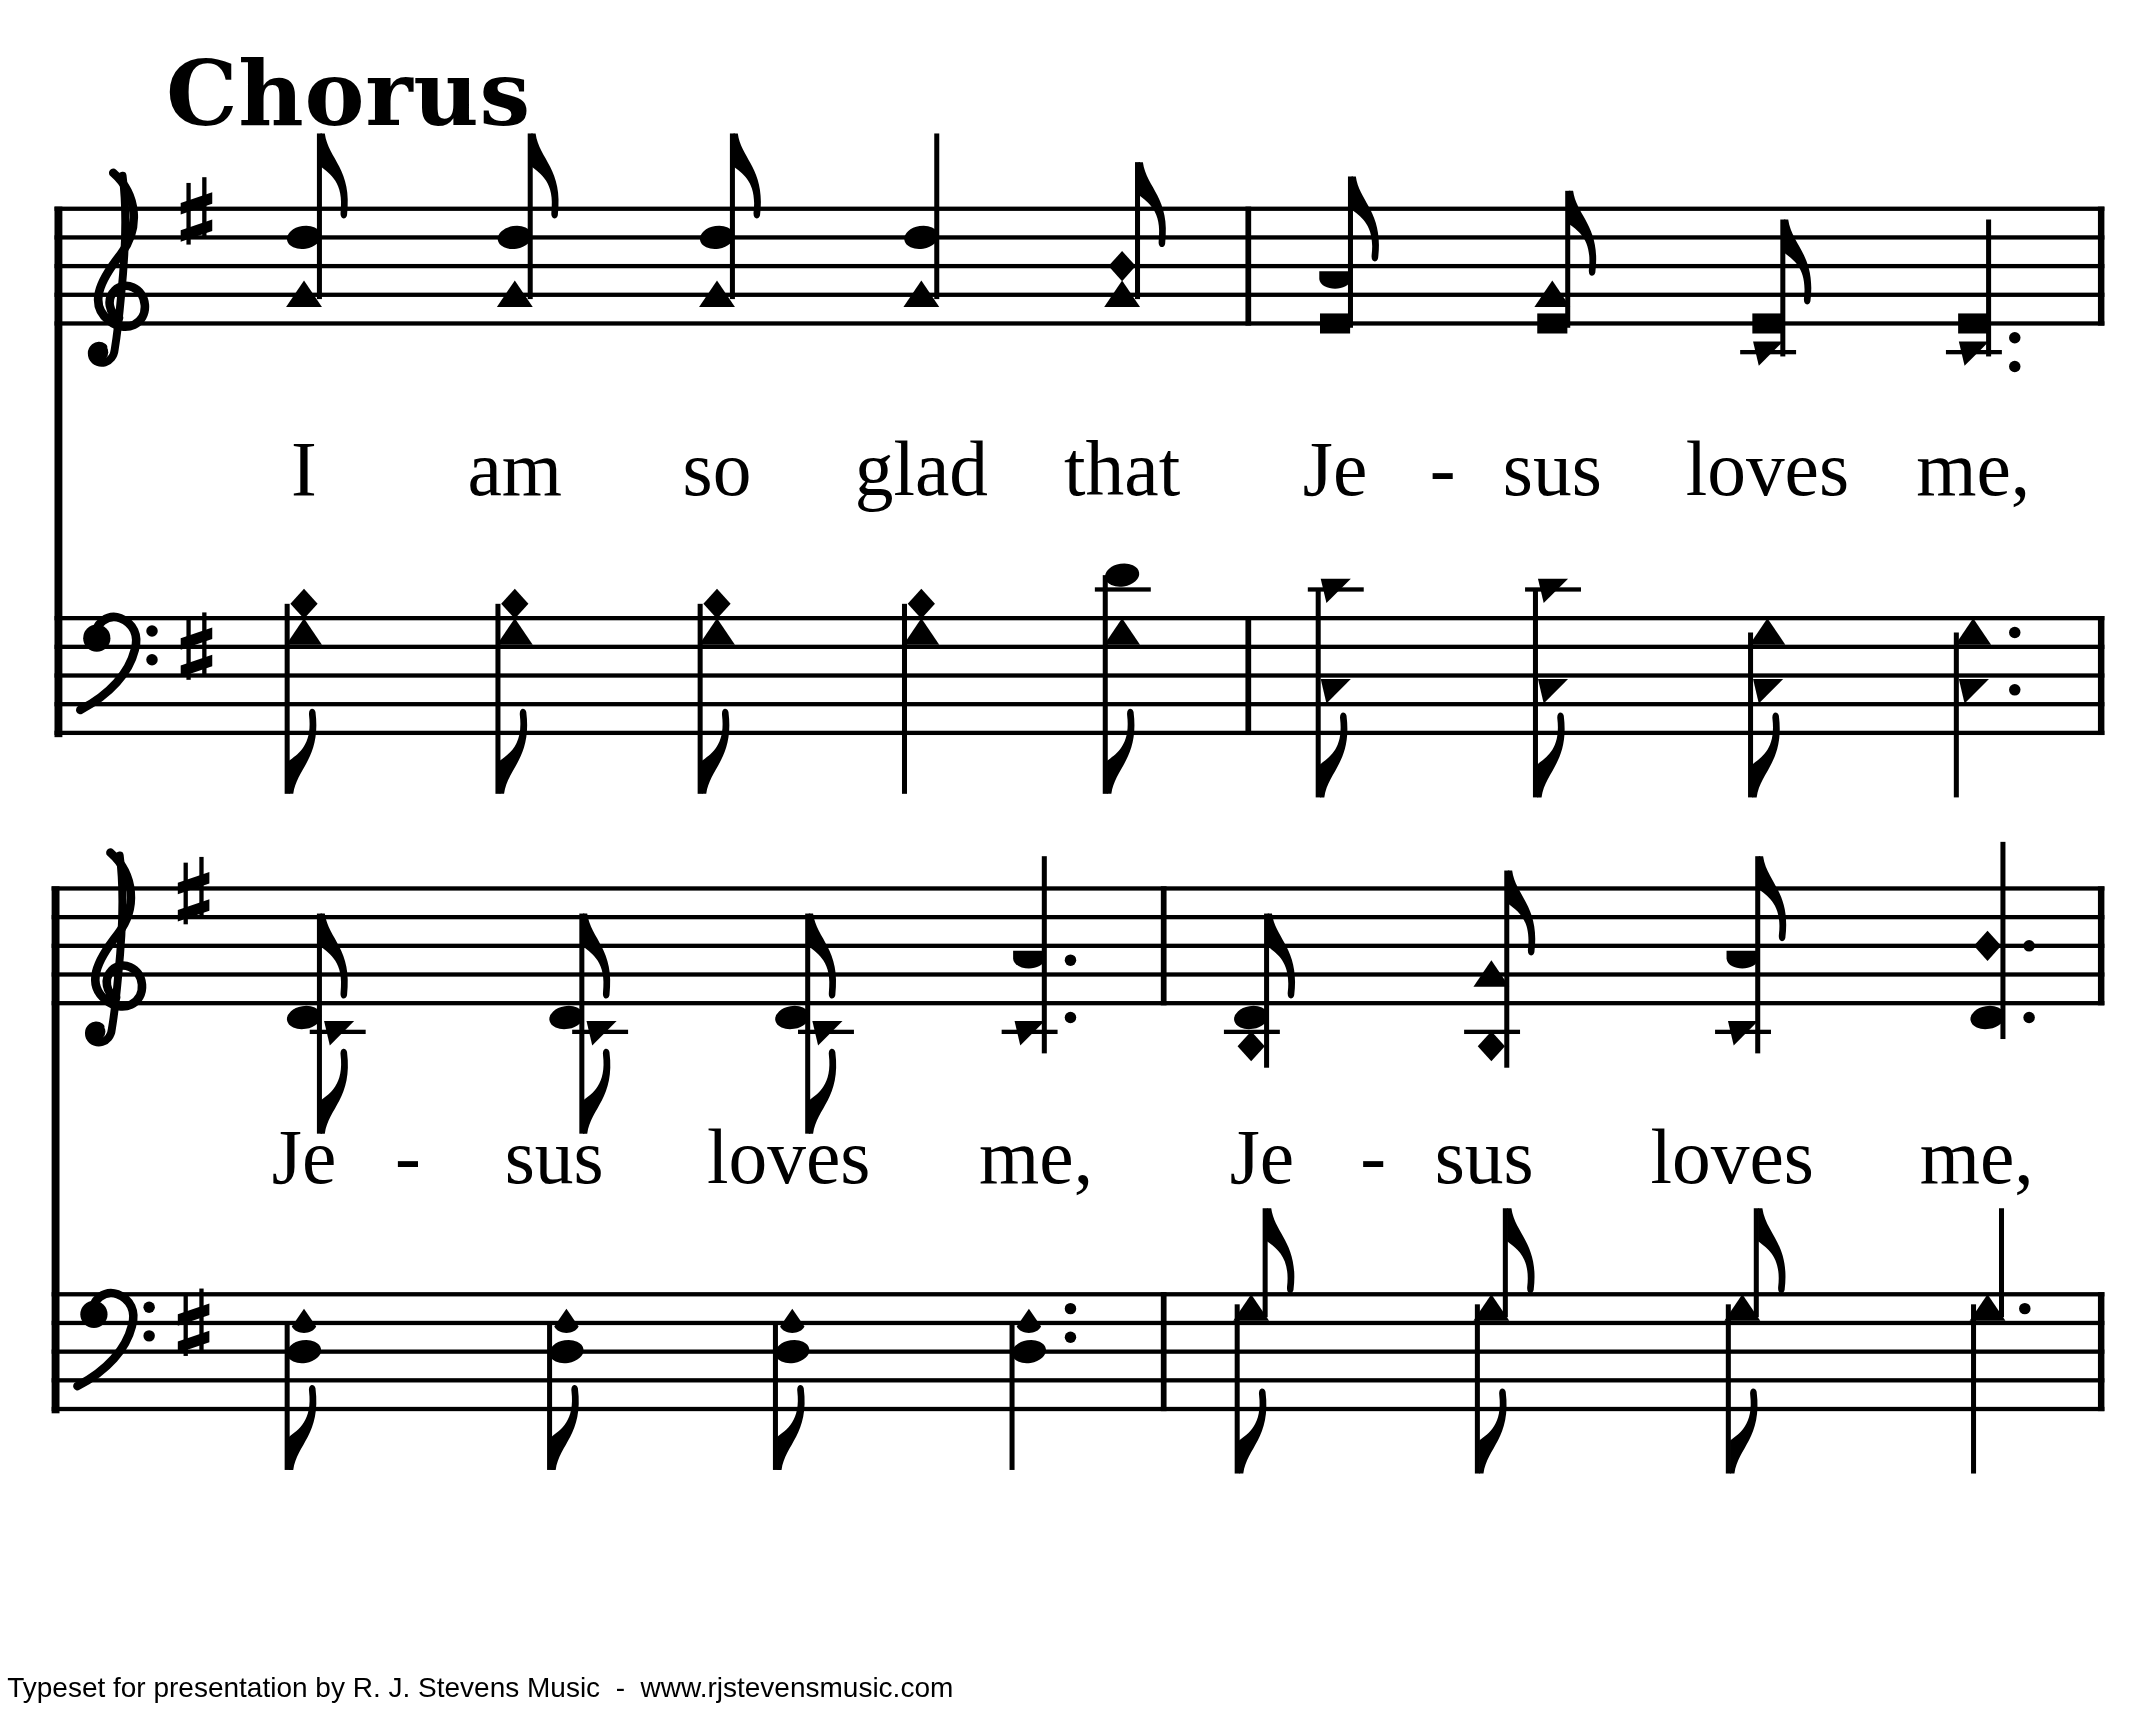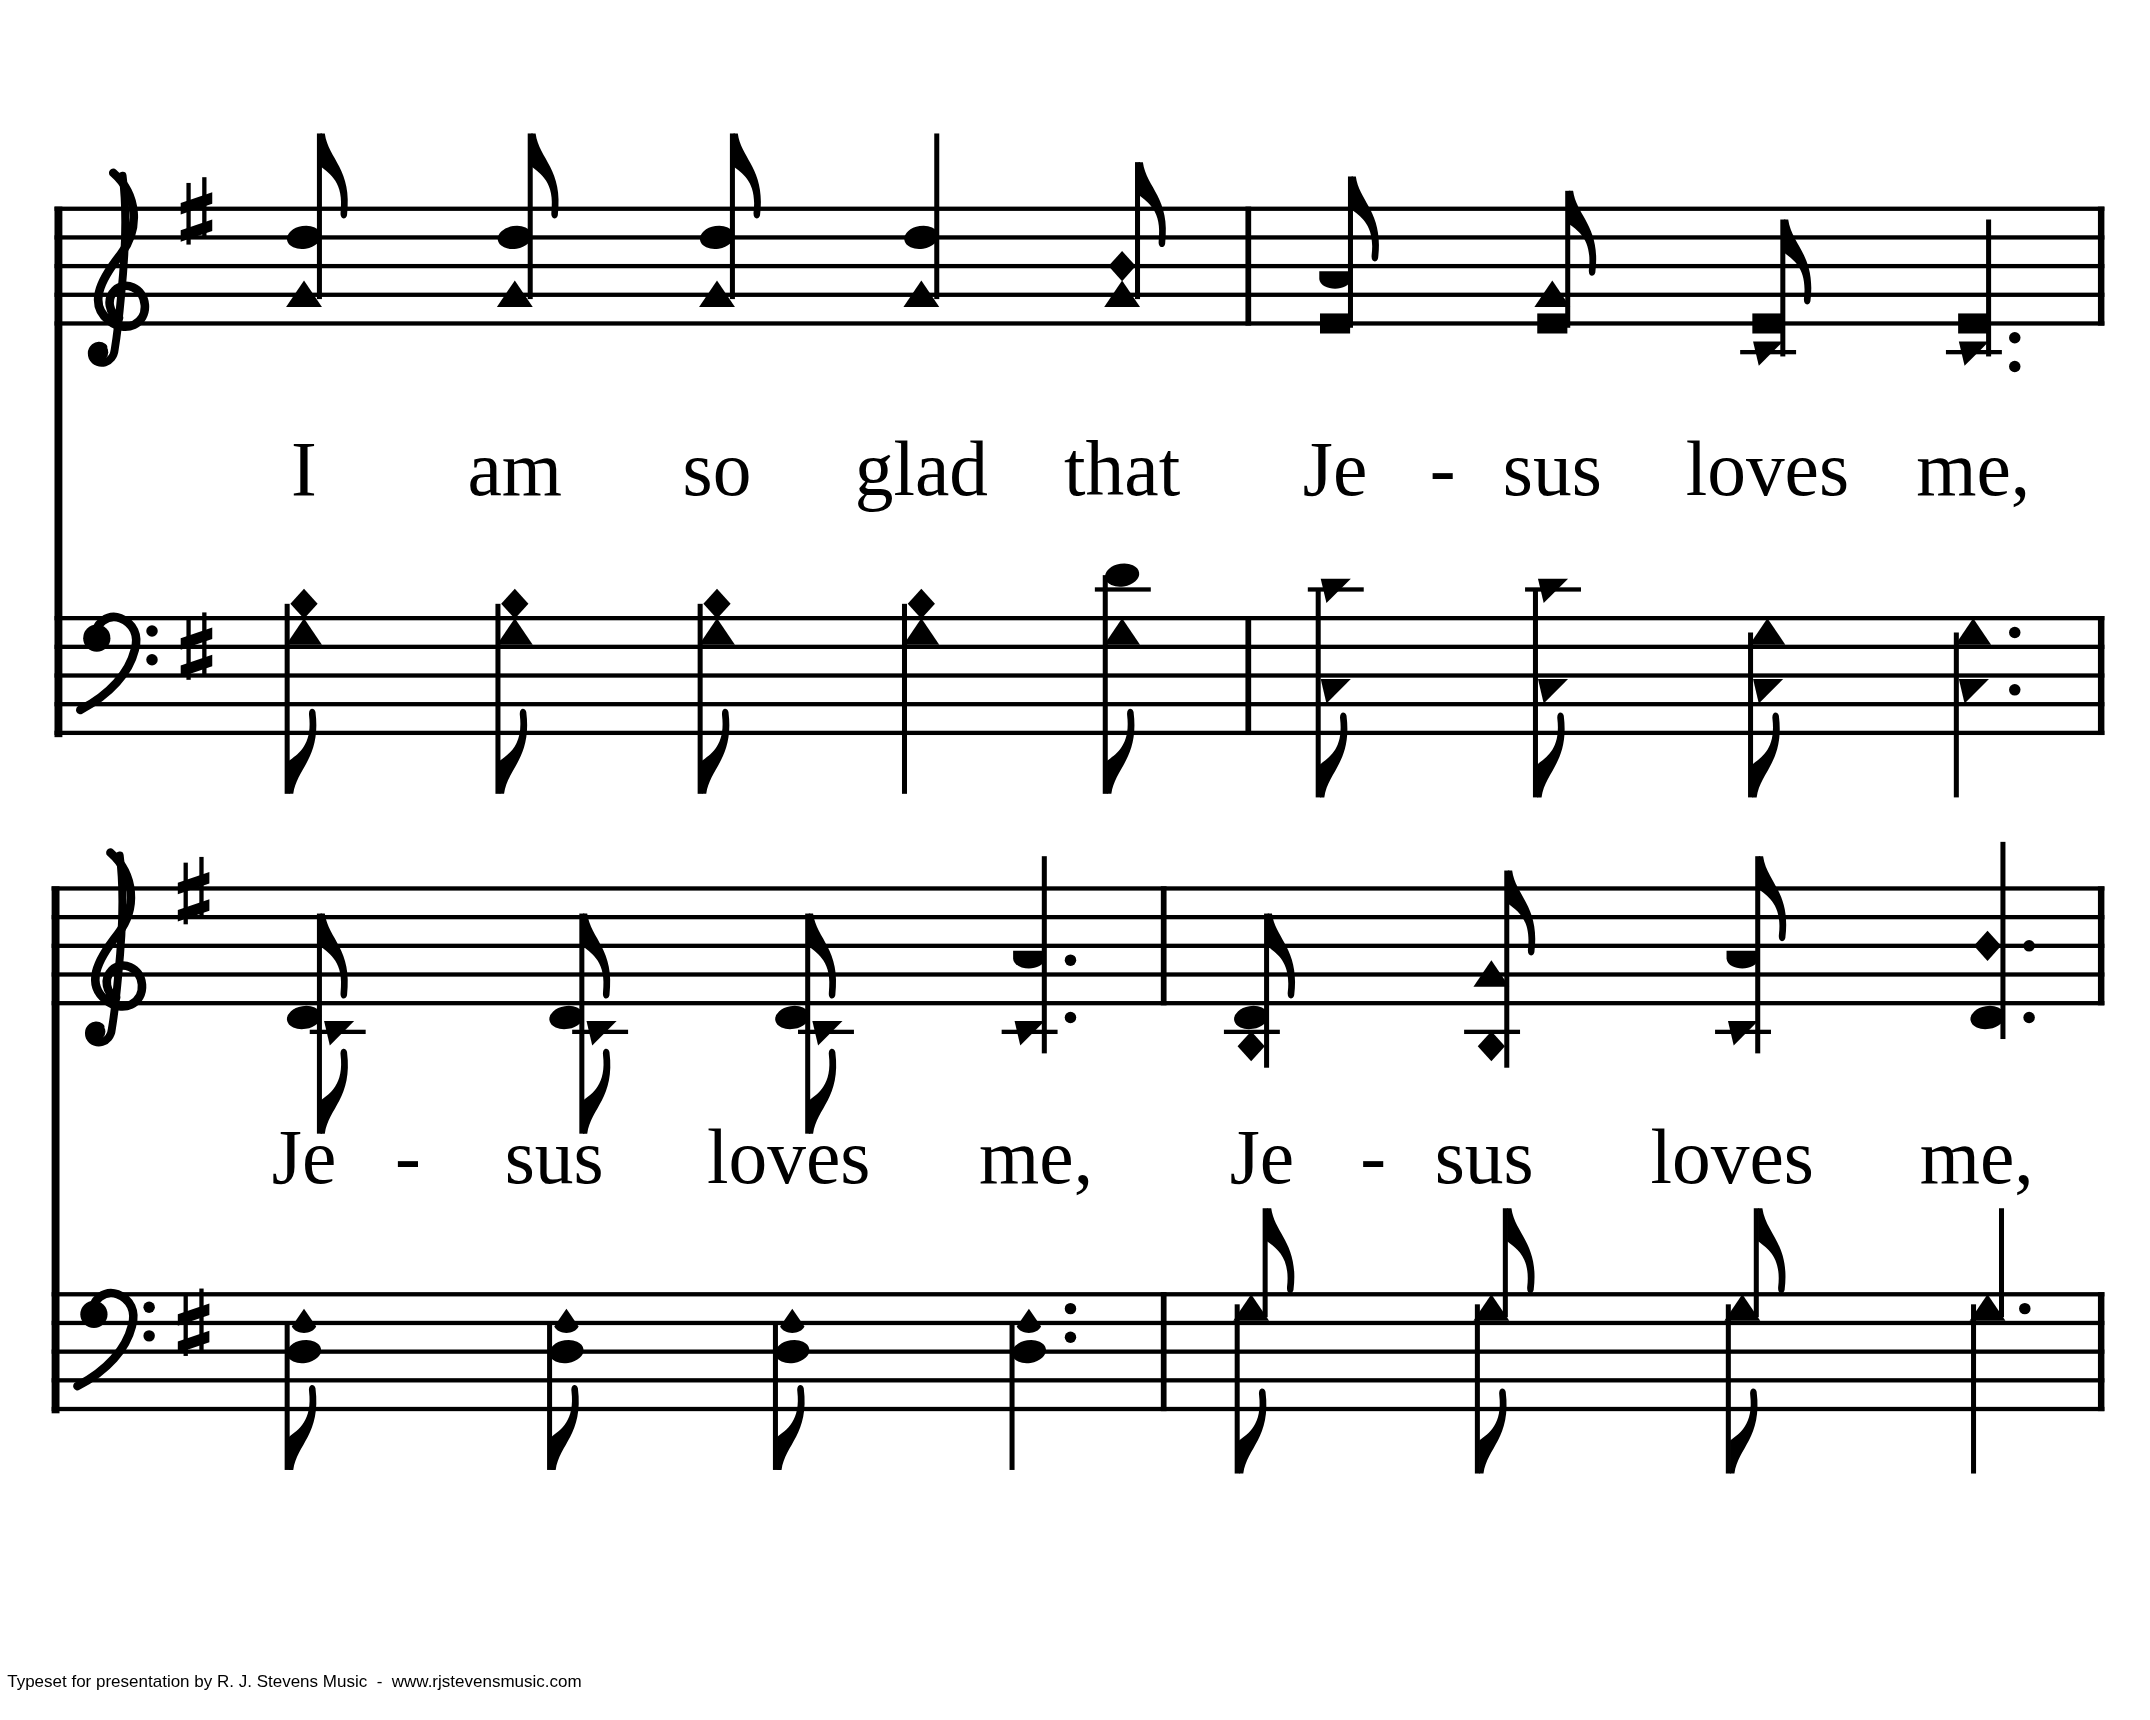--- a/index.html
+++ b/index.html
@@ -2,21 +2,21 @@
 <html style="font-size:11.5px"><head>
 <meta charset="utf-8">
 <style>
   html,body{margin:0;padding:0;background:#fff;}
   .sheet{position:relative;width:2151px;height:1721px;background:#ffffff;overflow:hidden;
          font-family:"Liberation Serif",serif;color:#000;}
   #score{position:absolute;left:0;top:0;}
   .title{position:absolute;left:166px;top:44px;font-family:"DejaVu Serif","Liberation Serif",serif;
          font-weight:bold;font-size:90px;line-height:1.1;letter-spacing:0.7px;color:#000;}
   .credit{position:absolute;left:7.2px;top:1672px;font-family:"Liberation Sans",sans-serif;
-          font-size:17px;color:#000;white-space:pre;}
+          font-size:28px;color:#000;white-space:pre;}
 </style>
 </head>
 <body>
 
 <div class="sheet">
   <svg id="score" width="2151" height="1721" viewBox="0 0 3000 2400" xmlns="http://www.w3.org/2000/svg">
       <g>
         <rect x="76" y="288" width="11" height="740" fill="#000"></rect>
         <g>
           <rect x="76" y="288" width="2859" height="6" fill="#000"></rect>
@@ -456,15 +456,16 @@
           <text x="1100" y="1650" text-anchor="middle" font-size="108" font-family="&quot;Liberation Serif&quot;, &quot;DejaVu Serif&quot;, serif" fill="#000">loves</text>
           <text x="1445" y="1650" text-anchor="middle" font-size="108" font-family="&quot;Liberation Serif&quot;, &quot;DejaVu Serif&quot;, serif" fill="#000">me,</text>
           <text x="1760" y="1650" text-anchor="middle" font-size="108" font-family="&quot;Liberation Serif&quot;, &quot;DejaVu Serif&quot;, serif" fill="#000">Je</text>
           <text x="1915" y="1650" text-anchor="middle" font-size="108" font-family="&quot;Liberation Serif&quot;, &quot;DejaVu Serif&quot;, serif" fill="#000">-</text>
           <text x="2070" y="1650" text-anchor="middle" font-size="108" font-family="&quot;Liberation Serif&quot;, &quot;DejaVu Serif&quot;, serif" fill="#000">sus</text>
           <text x="2416" y="1650" text-anchor="middle" font-size="108" font-family="&quot;Liberation Serif&quot;, &quot;DejaVu Serif&quot;, serif" fill="#000">loves</text>
           <text x="2757" y="1650" text-anchor="middle" font-size="108" font-family="&quot;Liberation Serif&quot;, &quot;DejaVu Serif&quot;, serif" fill="#000">me,</text>
         </g>
       </g>
     </svg>
+  <div class="title">Chorus</div>
   <div class="credit">Typeset for presentation by R. J. Stevens Music  -  www.rjstevensmusic.com</div>
 </div>
 
 
 </body></html>

